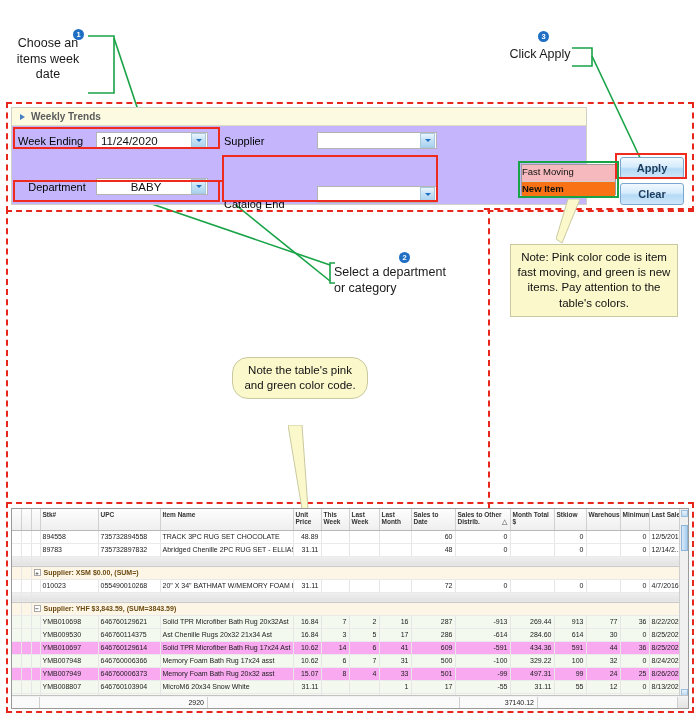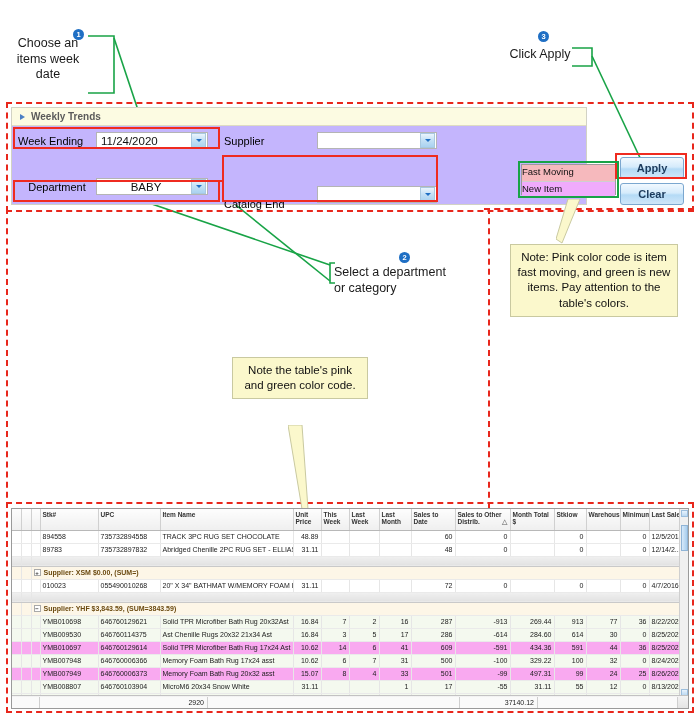--- a/index.html
+++ b/index.html
@@ -87,21 +87,21 @@
 
   #legend {
     position:absolute; left:521px; top:164px; width:95px; height:31px;
     border:1px solid #9b9b9b; background:#fff;
   }
   #legend div {
     height:16px; font-size:9.5px; color:#111; 
     line-height:14.5px;
   }
   #legend .fast { background:#f6b9bd; }
-  #legend .newi { background:#f0abfc; border-top:1px solid #cfcfcf; }
+  #legend .newi { background:#f97316; border-top:1px solid #cfcfcf;font-weight:bold; }
 
   
   #grid-wrap {
     position:absolute; left:11px; top:508px; width:678px; height:201px;
     background:#fff; border:1px solid #9a9a9a; overflow:hidden;
   }
   table.grid { border-collapse:collapse; width:100%; table-layout:fixed; }
   table.grid th {
     background:linear-gradient(180deg,#fdfdfd 0%,#efefef 100%);
     border-right:1px solid #d0d0d0; border-bottom:1px solid #b8b8b8;
@@ -265,21 +265,21 @@
     <polygon points="12,0 24,0 6,44 0,40" fill="#fbf8cc" stroke="#c9c9a0" stroke-width="1"></polygon>
   </svg>
 </div>
 <div class="callout" style="left:510px;top:244px;width:168px;">Note: Pink color code is item fast moving, and green is new items. Pay attention to the table's colors.</div>
 
 <div style="position:absolute;left:288px;top:425px;">
   <svg width="24" height="85" viewBox="0 0 24 85">
     <polygon points="0,0 14,0 20,84 14,84" fill="#fbf8cc" stroke="#c9c9a0" stroke-width="1"></polygon>
   </svg>
 </div>
-<div class="callout" style="left:232px;top:357px;width:136px;">Note the table's pink and green color code.</div>
+<div class="callout" style="left:232px;top:357px;width:136px;border-radius:16px;">Note the table's pink and green color code.</div>
 
 <div id="grid-wrap">
   <table class="grid">
     <colgroup>
       <col style="width:9px">
         <col style="width:10px">
         <col style="width:9px">
       <col style="width:58px">
         <col style="width:62px">
         <col style="width:133px">

